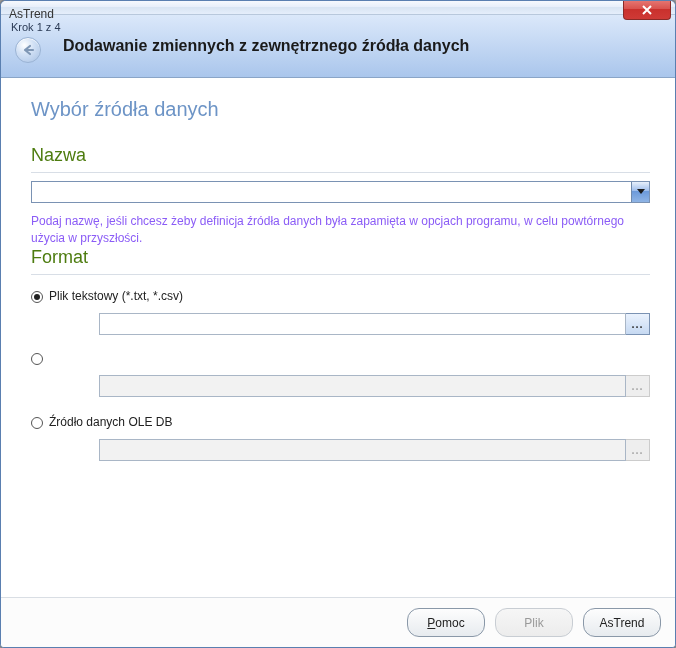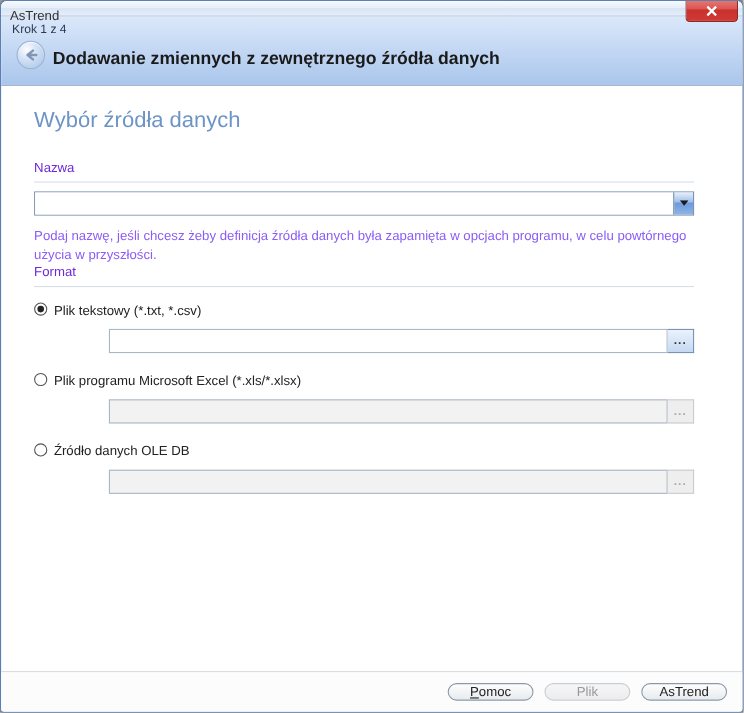--- a/index.html
+++ b/index.html
@@ -56,54 +56,54 @@
     padding: 4px 10px 0 10px;
     border-bottom: 1px solid #8aa5c7;
   }
   .step-indicator {
     font-size: 11px;
     color: #2a3a55;
     padding: 2px 2px 0 0;
   }
   .header-main {
     display:flex;
-    align-items:flex-end;
-    gap: 7px;
+    align-items:flex-start;
+    gap: 22px;
     padding: 4px 0 14px 4px;
   }
   .back-circle {
     width: 26px; height:26px;
     border-radius: 50%;
     background: radial-gradient(circle at 35% 30%, #fff 0%, #d2e1f5 40%, #a7c1e4 100%);
     border: 1px solid #9ab3d4;
     display:flex; align-items:center; justify-content:center;
     box-shadow: inset 0 1px 1px rgba(255,255,255,0.8);
   }
   .back-circle svg { width:14px; height:14px; }
   .back-circle path { stroke:#7f97b5; stroke-width:2.2; fill:none; stroke-linecap:round; stroke-linejoin:round;}
   .wizard-title {
     font-size: 16px;
     font-weight: bold;
     color: #1a1a1a;
   }
 
   .content {
     flex: 1;
-    padding: 20px 44px 10px 30px;
+    padding: 20px 25px 10px 30px;
     overflow: auto;
   }
   .page-heading {
     font-size: 20px;
     color: #6d94c6;
     font-weight: 400;
     margin-bottom: 24px;
   }
   .section-label {
-    font-size: 12px;
-    color: #6d28d9;
+    font-size: 18px;
+    color: #4d7c0f;
     margin-bottom: 6px;
   }
   .hr-sep {
     border: none;
     border-top: 1px solid #d8dee6;
     margin-bottom: 8px;
   }
   .combo {
     width: 100%;
     height: 22px;
@@ -125,21 +125,21 @@
   .combo-btn svg { width:8px; height:6px; }
   .combo-btn polygon { fill:#1a1a1a; }
   .help-text {
     font-size: 12px;
     color: #8b5cf6;
     margin-top: 10px;
     line-height: 1.4;
   }
   .format-block { }
   .radio-row {
-    display:flex; align-items:flex-start; gap:6px;
+    display:flex; align-items:flex-end; gap:6px;
     font-size:12px; color:#222;
     margin-top: 14px;
     margin-bottom: 10px;
   }
   .radio {
     width:12px; height:12px; border:1px solid #555; border-radius:50%;
     display:inline-flex; align-items:center; justify-content:center;
     background:#fff;
     cursor:pointer;
   }
@@ -174,21 +174,21 @@
   }
 
   .footer {
     border-top: 1px solid #d9dee4;
     padding: 10px 14px;
     display:flex; justify-content:flex-end; gap:10px;
     background:#fcfcfc;
   }
   .btn {
     min-width: 78px;
-    height: 16px;
+    height: 29px;
     border: 1px solid #8a98a8;
     border-radius: 12px;
     background: linear-gradient(to bottom,#fdfdfd,#e7ebef);
     font-size:12px;
     color:#222;
     cursor:pointer;
     padding: 0 10px;
   }
   .btn.disabled {
     color:#999; cursor:default;
@@ -248,21 +248,20 @@
           </span>
         <span>Plik tekstowy (*.txt, *.csv)</span>
       </div>
       <div class="path-row">
         <input class="path-input" type="text" value="" style="">
         <div class="browse-btn">...</div>
       </div>
 
       <div class="radio-row">
         <span class="radio"></span>
-        <span>Plik programu Microsoft Excel (*.xls/*.xlsx)</span>
       </div>
       <div class="path-row">
         <input class="path-input disabled" type="text" disabled="" value="" style="">
         <div class="browse-btn disabled">...</div>
       </div>
 
       <div class="radio-row">
         <span class="radio"></span>
         <span>Źródło danych OLE DB</span>
       </div>

